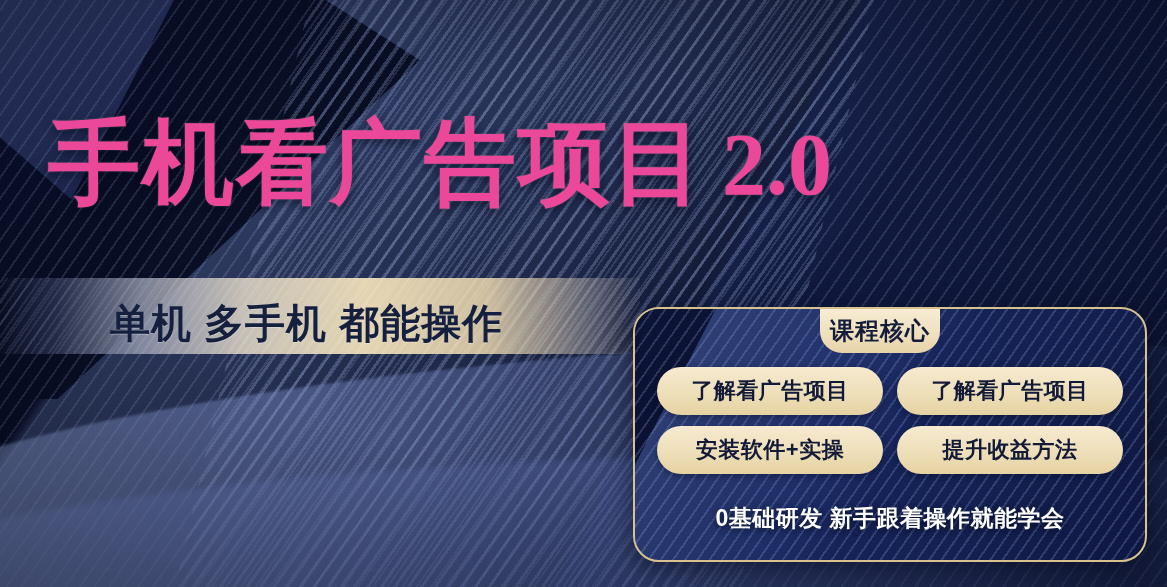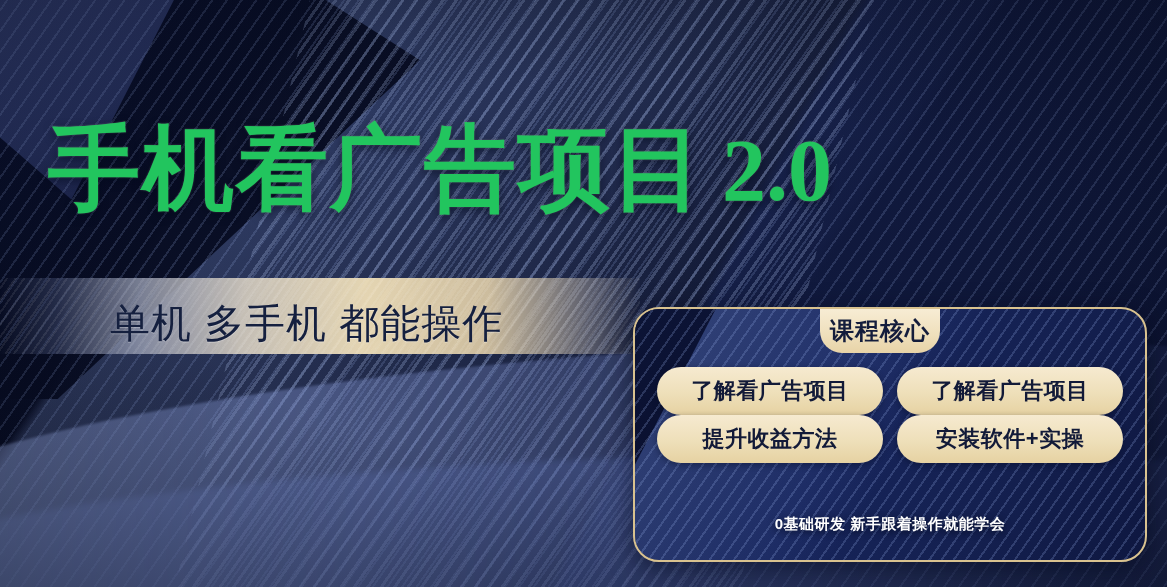--- a/index.html
+++ b/index.html
@@ -109,24 +109,24 @@
     filter:blur(3px);
   }
   .vignette{
     position:absolute; inset:0;
     background:radial-gradient(ellipse 78% 72% at 50% 46%,
       rgba(0,0,0,0) 45%, rgba(3,6,18,0.40) 100%);
   }
 
   
   .title{
-    position:absolute; left:48px; top:122px;
+    position:absolute; left:48px; top:116px;
     font-size:92px; font-weight:700; line-height:1;
     letter-spacing:2px; white-space:nowrap;
-    color:#22c55e;
+    color:#ec4899;
     text-shadow:0 3px 10px rgba(3,8,26,.60), 0 0 2px rgba(250,240,215,.35);
   }
   .title .ver{
     font-family:"Liberation Serif","DejaVu Serif",serif;
     font-weight:700; font-size:88px; margin-left:16px; letter-spacing:0;
   }
 
   
   .sub-band{
     position:absolute; left:0; top:278px; width:640px; height:76px;
@@ -146,21 +146,21 @@
     background-image:repeating-linear-gradient(
       125deg,
       rgba(255,255,255,0.00) 0px,
       rgba(255,255,255,0.00) 5px,
       rgba(255,255,255,0.16) 5px,
       rgba(255,255,255,0.16) 7px);
     opacity:.5;
   }
   .subtitle{
     position:absolute; left:110px; top:296px;
-    font-size:40px; font-weight:400; letter-spacing:1px;
+    font-size:40px; font-weight:700; letter-spacing:1px;
     color:#15203f; white-space:nowrap;
     text-shadow:0 1px 0 rgba(255,255,255,.28);
   }
 
   
   .note{
     position:absolute; left:140px; top:519px;
     font-size:31px; font-weight:700; letter-spacing:1px;
     color:#ffffff; white-space:nowrap;
     text-shadow:0 2px 8px rgba(6,12,34,.75);
@@ -215,21 +215,21 @@
   .card-tab span{
     font-size:24px; font-weight:700; color:#141d3c; letter-spacing:1px;
     white-space:nowrap;
   }
 
   
   .pill-grid{
     position:absolute; left:0; top:58px; width:100%;
     display:grid;
     grid-template-columns:1fr 1fr;
-    gap:0 14px;
+    gap:11px 14px;
     padding:0 22px;
     z-index:4;
   }
   .pill{
     height:48px;
     border-radius:24px;
     background:linear-gradient(180deg,#f6ead0 0%,#eedfb9 55%,#e6d2a2 100%);
     display:flex; align-items:center; justify-content:center;
     box-shadow:0 2px 6px rgba(5,10,30,.40);
   }
@@ -237,21 +237,21 @@
     font-size:22px; font-weight:700; color:#121a38;
     letter-spacing:.5px; white-space:nowrap;
   }
 
   
   .card-foot{
     position:absolute; left:0; bottom:26px; width:100%;
     text-align:center; z-index:4;
   }
   .card-foot span{
-    font-size:15px; font-weight:700; color:#ffffff;
+    font-size:23px; font-weight:700; color:#ffffff;
     letter-spacing:.5px; white-space:nowrap;
     text-shadow:0 2px 7px rgba(5,10,30,.8);
   }
 </style>
 </head>
 <body>
 
 <div id="banner">
 
   <div class="bg-base"></div>
@@ -284,24 +284,24 @@
     </div>
 
     <div class="pill-grid">
       <div class="pill">
         <span>了解看广告项目</span>
       </div>
       <div class="pill">
         <span>了解看广告项目</span>
       </div>
       <div class="pill">
-        <span>提升收益方法</span>
+        <span>安装软件+实操</span>
       </div>
       <div class="pill">
-        <span>安装软件+实操</span>
+        <span>提升收益方法</span>
       </div>
     </div>
 
     <div class="card-foot">
       <span>0基础研发 新手跟着操作就能学会</span>
     </div>
   </div>
 
 </div>
 

